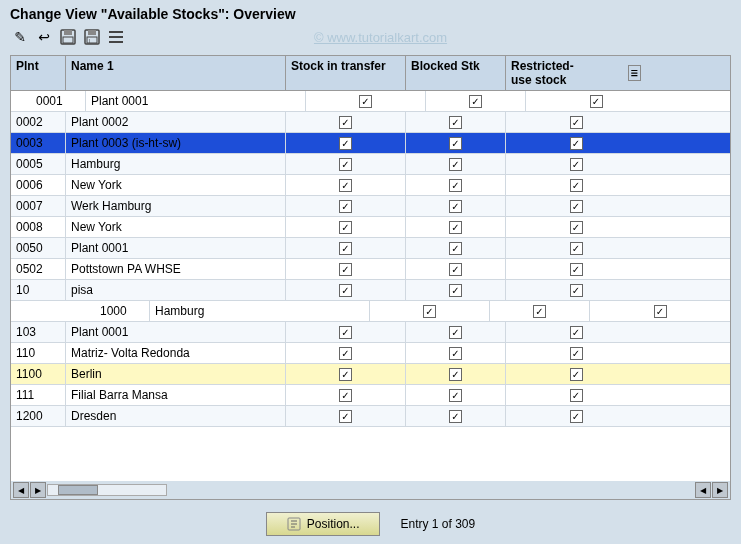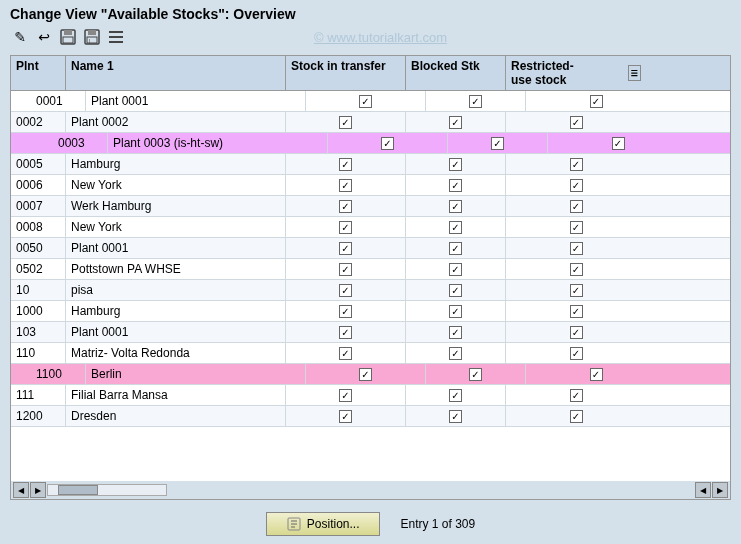--- a/index.html
+++ b/index.html
@@ -266,21 +266,21 @@
             <div class="td col-transfer col-center">
               <div class="checkbox checked"></div>
             </div>
             <div class="td col-blocked col-center">
               <div class="checkbox checked"></div>
             </div>
             <div class="td col-restricted col-center">
               <div class="checkbox checked"></div>
             </div>
           </div>
-          <div class="table-row" style="background: #f0abfc; justify-content: center;">
+          <div class="table-row" style="background: #1d4ed8;">
             <div class="td col-plnt">0003</div>
             <div class="td col-name">Plant 0003 (is-ht-sw)</div>
             <div class="td col-transfer col-center">
               <div class="checkbox checked"></div>
             </div>
             <div class="td col-blocked col-center">
               <div class="checkbox checked"></div>
             </div>
             <div class="td col-restricted col-center">
               <div class="checkbox checked"></div>
@@ -370,21 +370,21 @@
             <div class="td col-transfer col-center">
               <div class="checkbox checked"></div>
             </div>
             <div class="td col-blocked col-center">
               <div class="checkbox checked"></div>
             </div>
             <div class="td col-restricted col-center">
               <div class="checkbox checked"></div>
             </div>
           </div>
-          <div class="table-row" style="background: rgb(255, 255, 255);">
+          <div class="table-row" style="background: rgb(255, 255, 255); justify-content: flex-end;">
             <div class="td col-plnt">1000</div>
             <div class="td col-name">Hamburg</div>
             <div class="td col-transfer col-center">
               <div class="checkbox checked"></div>
             </div>
             <div class="td col-blocked col-center">
               <div class="checkbox checked"></div>
             </div>
             <div class="td col-restricted col-center">
               <div class="checkbox checked"></div>
@@ -409,21 +409,21 @@
             <div class="td col-transfer col-center">
               <div class="checkbox checked"></div>
             </div>
             <div class="td col-blocked col-center">
               <div class="checkbox checked"></div>
             </div>
             <div class="td col-restricted col-center">
               <div class="checkbox checked"></div>
             </div>
           </div>
-          <div class="table-row" style="background: #f9a8d4; padding-left: 20px;">
+          <div class="table-row" style="background: #fef9c3;">
             <div class="td col-plnt">1100</div>
             <div class="td col-name">Berlin</div>
             <div class="td col-transfer col-center">
               <div class="checkbox checked"></div>
             </div>
             <div class="td col-blocked col-center">
               <div class="checkbox checked"></div>
             </div>
             <div class="td col-restricted col-center">
               <div class="checkbox checked"></div>

